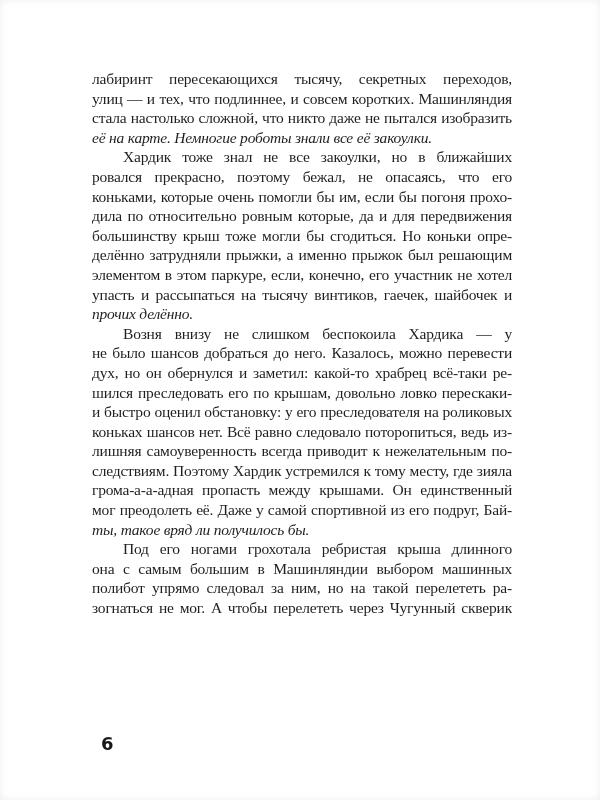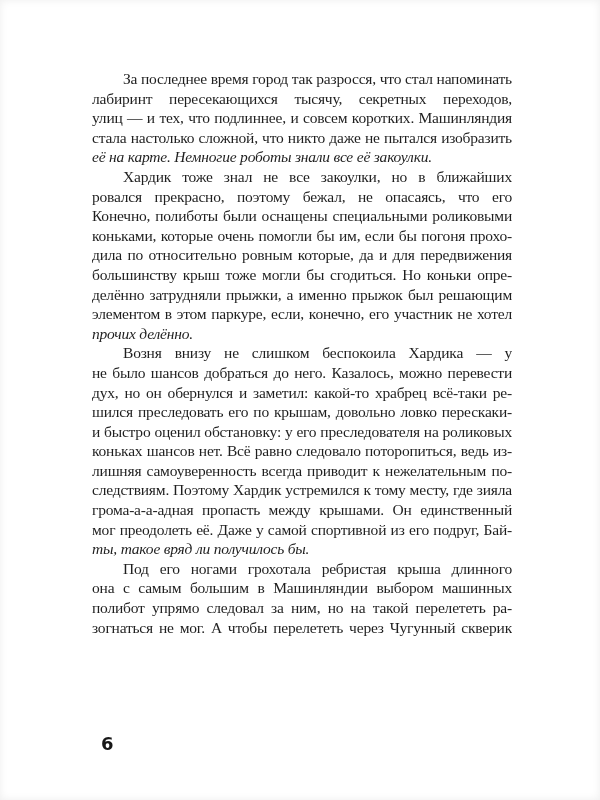--- a/index.html
+++ b/index.html
@@ -58,35 +58,34 @@
     font-size: 18px;
     line-height: 20px;
   }
 </style>
 </head>
 <body>
 
 <div class="page">
   <div class="text-block">
       <div class="paragraph">
-        <div class="line first">За последнее время город так разросся, что стал напоминать</div>
         <div class="line">лабиринт пересекающихся тысячу, секретных переходов,</div>
         <div class="line">улиц — и тех, что подлиннее, и совсем коротких. Машинляндия</div>
         <div class="line">стала настолько сложной, что никто даже не пытался изобразить</div>
         <div class="line end">её на карте. Немногие роботы знали все её закоулки.</div>
       </div>
       <div class="paragraph">
         <div class="line first">Хардик тоже знал не все закоулки, но в ближайших ориенти-</div>
         <div class="line">ровался прекрасно, поэтому бежал, не опасаясь, что его поймают.</div>
-        <div class="line">Конечно, полиботы были оснащены специальными роликовыми</div>
         <div class="line">коньками, которые очень помогли бы им, если бы погоня прохо-</div>
         <div class="line">дила по относительно ровным которые, да и для передвижения по</div>
         <div class="line">большинству крыш тоже могли бы сгодиться. Но коньки опре-</div>
         <div class="line">делённо затрудняли прыжки, а именно прыжок был решающим</div>
         <div class="line">элементом в этом паркуре, если, конечно, его участник не хотел</div>
+        <div class="line">упасть и рассыпаться на тысячу винтиков, гаечек, шайбочек и</div>
         <div class="line end">прочих делённо.</div>
       </div>
       <div class="paragraph">
         <div class="line first">Возня внизу не слишком беспокоила Хардика — у полиботов</div>
         <div class="line">не было шансов добраться до него. Казалось, можно перевести</div>
         <div class="line">дух, но он обернулся и заметил: какой-то храбрец всё-таки ре-</div>
         <div class="line">шился преследовать его по крышам, довольно ловко перескаки-</div>
         <div class="line">и быстро оценил обстановку: у его преследователя на роликовых</div>
         <div class="line">коньках шансов нет. Всё равно следовало поторопиться, ведь из-</div>
         <div class="line">лишняя самоуверенность всегда приводит к нежелательным по-</div>

